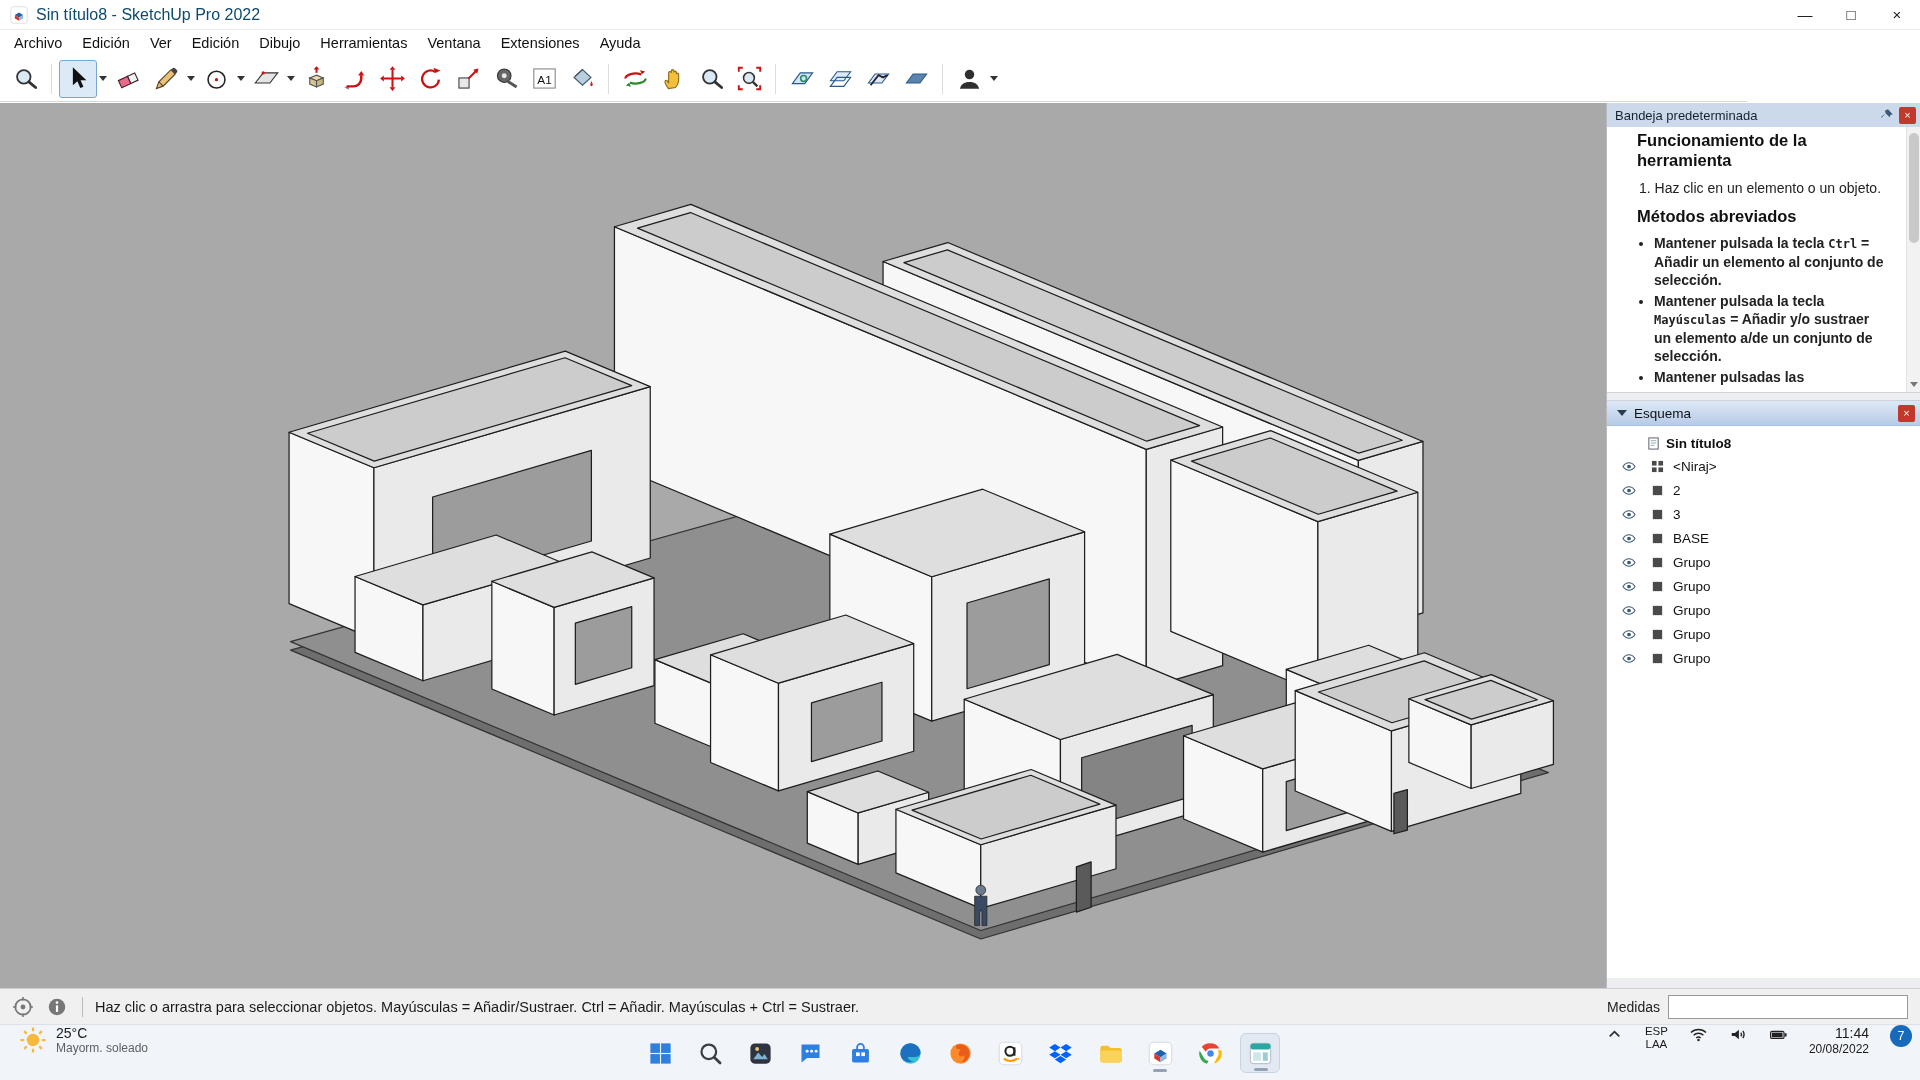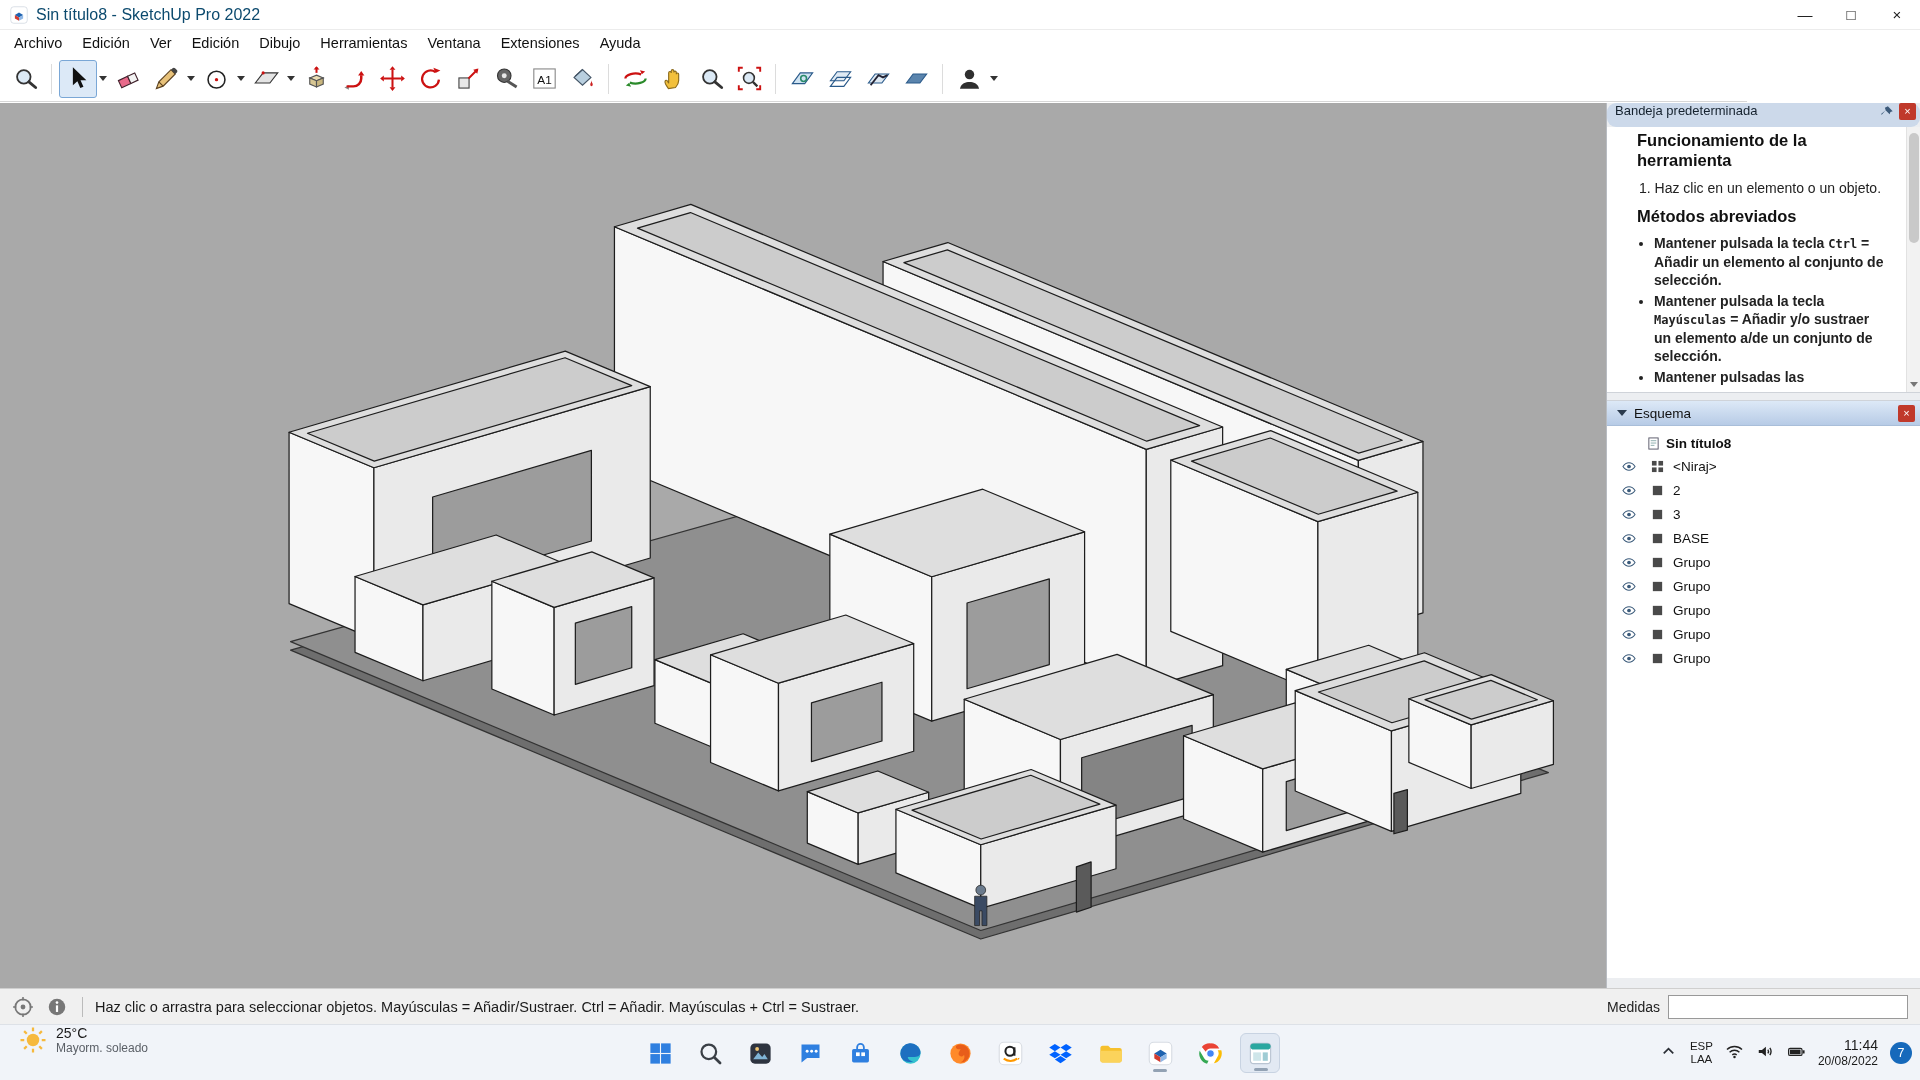--- a/index.html
+++ b/index.html
@@ -33,21 +33,21 @@
     border-top:5px solid #333; }
   .sep { width:1px; height:30px; background:#dcdcdc; margin:0 7px; }
 
   
   .main { position:absolute; top:103px; left:0; width:1920px; height:885px; display:flex; }
   .viewport { position:relative; width:1606px; height:885px; background:#a9a9a9; }
   .viewport svg { position:absolute; inset:0; width:100%; height:100%; }
 
   
   .tray { position:relative; width:314px; height:885px; background:#eceef1; border-left:1px solid #b8bcc2; }
-  .tray-header { height:24px; background:#ccd9ea; display:flex; padding:0 4px 0 8px;border-radius:9px; }
+  .tray-header { height:24px; background:#ccd9ea; display:flex; align-items:center; padding:0 4px 0 8px; }
   .tray-title { font-size:13px; color:#15222e; flex:1; }
   .pin-btn, .x-btn { width:17px; height:17px; display:inline-flex; align-items:center; justify-content:center; }
   .x-btn { color:#fff; background:#c0392b; border-radius:2px; font-size:11px; line-height:1; margin-left:4px; }
 
   .instructor { position:relative; height:266px; background:#fff; overflow:hidden;
     padding:4px 30px 0 30px; border-bottom:1px solid #cfd3d9; }
   .instructor h3 { font-size:16.5px; color:#111; margin:0 0 8px 0; line-height:1.2; }
   .instructor .step { font-size:14px; color:#222; line-height:18px; padding-left:16px; text-indent:-14px; margin-bottom:10px; }
   .instructor h4 { font-size:16.5px; color:#111; margin:4px 0 8px 0; }
   .instructor ul { list-style:disc; padding-left:17px; }
@@ -95,21 +95,21 @@
   .w-temp { font-size:14px; color:#1b1b1b; }
   .w-desc { font-size:12px; color:#5a5f66; }
   .tb-center { position:absolute; left:50%; top:0; transform:translateX(-50%); height:56px;
     display:flex; align-items:center; gap:10px; }
   .tb-app { position:relative; width:40px; height:40px; border:none; background:transparent; border-radius:6px;
     display:inline-flex; align-items:center; justify-content:center; }
   .tb-app svg { width:27px; height:27px; }
   .tb-app.running::after { content:""; position:absolute; bottom:1px; left:13px; width:14px; height:3px;
     border-radius:2px; background:#93a2b4; }
   .tb-app.active { background:#e2e9f3; border:1px solid #c8d3e2; }
-  .tb-right { position:absolute; right:8px; top:0; height:56px; display:flex; align-items:center; gap:12px; }
+  .tb-right { position:absolute; right:8px; top:0; height:56px; display:flex; align-items:flex-start; gap:21px; }
   .tb-chevron svg, .tb-ico svg { width:19px; height:19px; }
   .lang { text-align:center; font-size:11.5px; color:#1b1b1b; line-height:1.15; }
   .clock { text-align:right; line-height:1.2; }
   .clock .t { font-size:14px; color:#1b1b1b; }
   .clock .d { font-size:12px; color:#1b1b1b; }
   .badge { min-width:22px; height:22px; border-radius:11px; background:#1669bb; color:#fff;
     font-size:12.5px; display:flex; align-items:center; justify-content:center; padding:0 5px; }
 </style>
 </head>
 <body>

